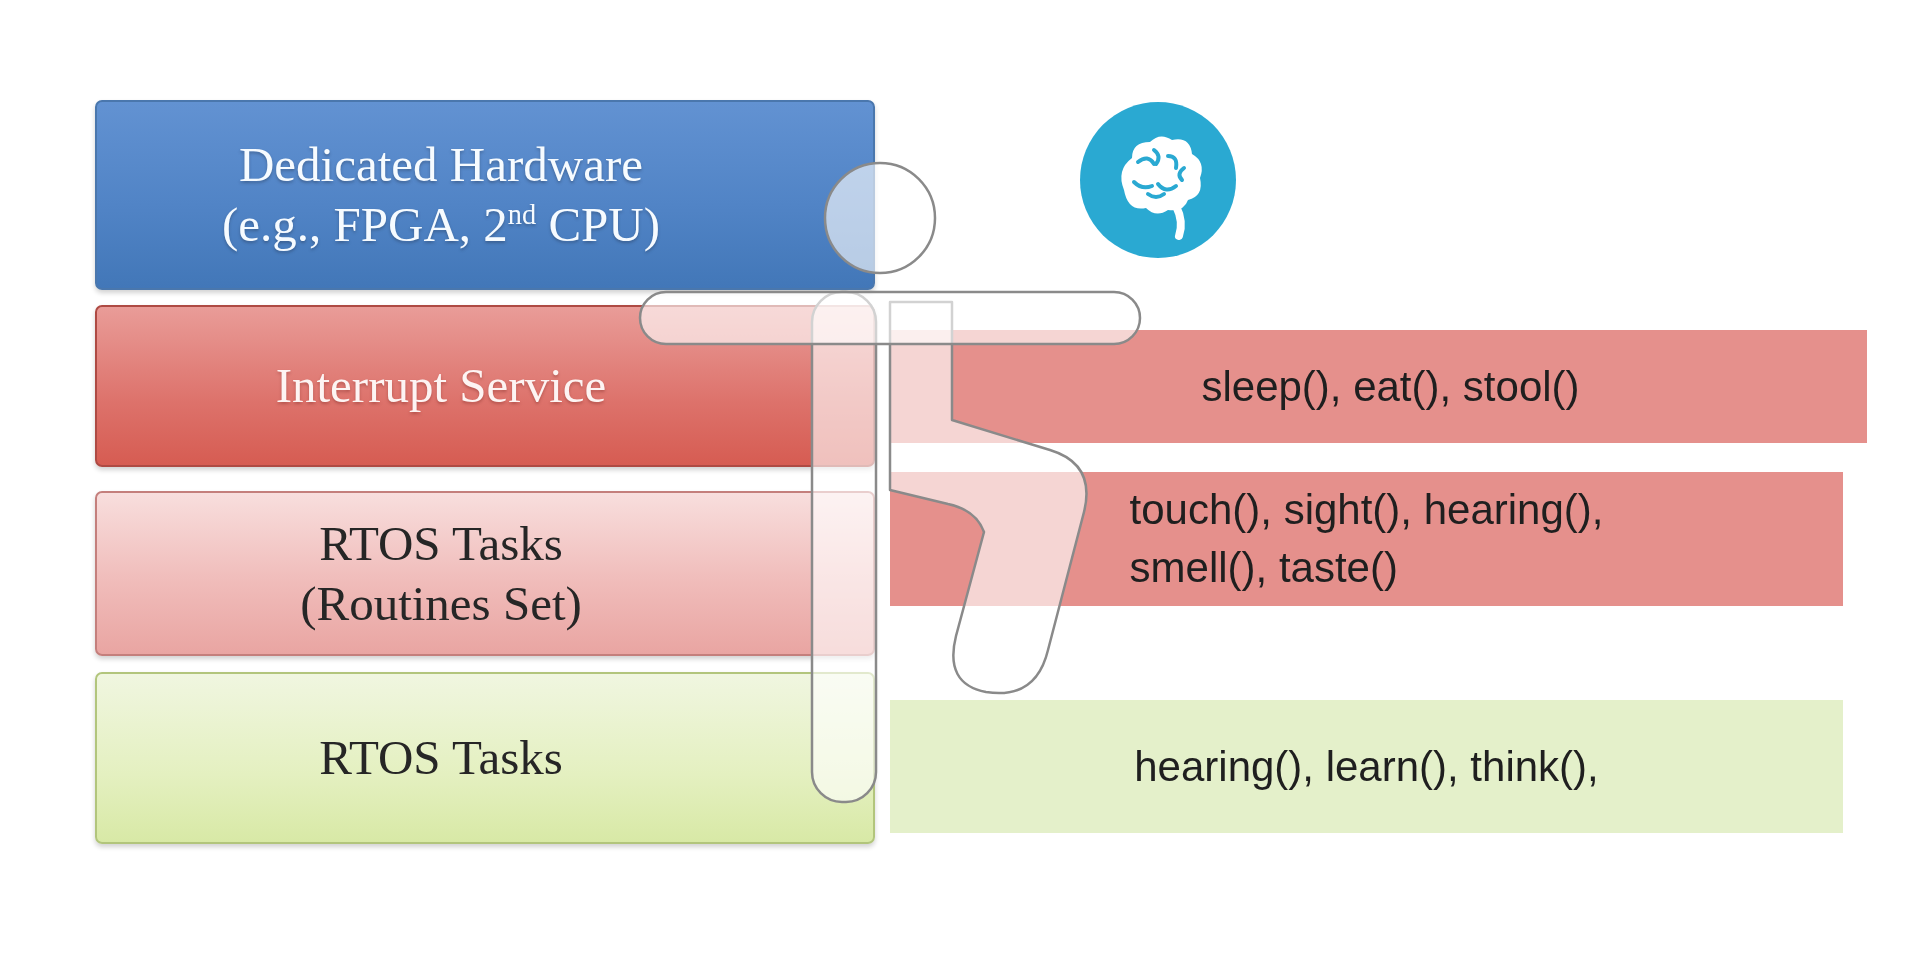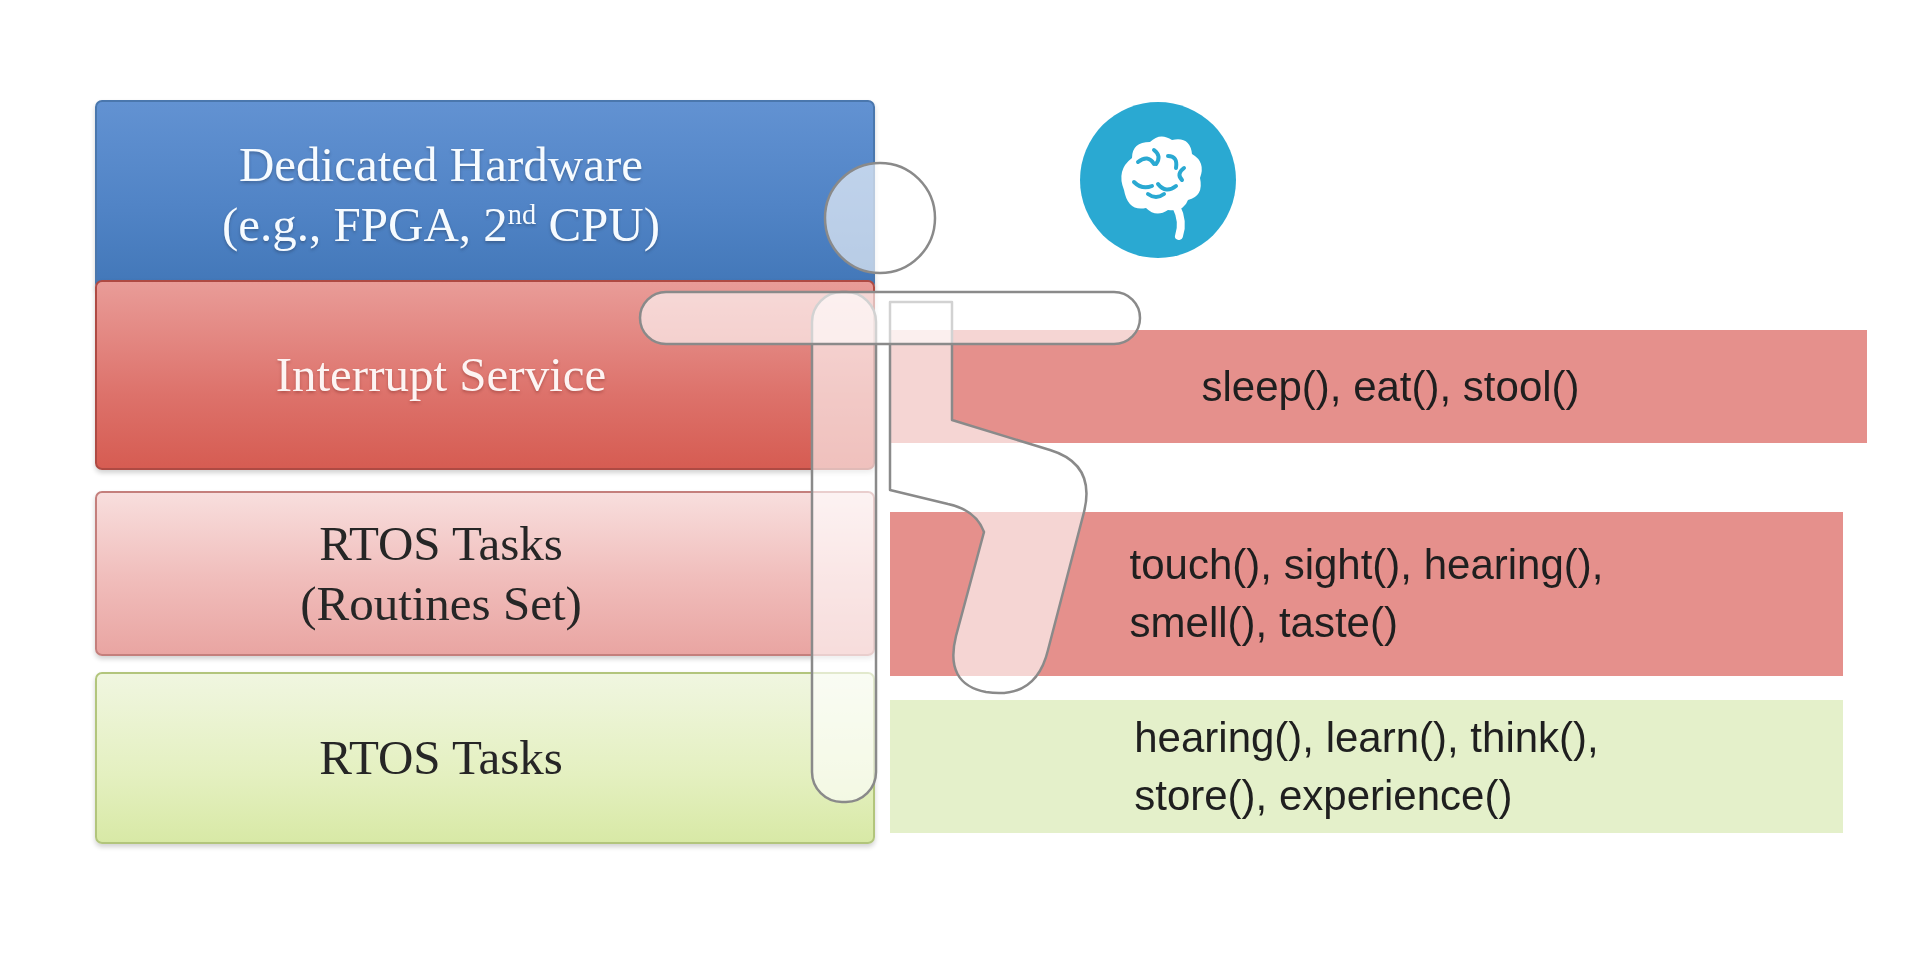--- a/index.html
+++ b/index.html
@@ -26,21 +26,21 @@
   .stack-box .l1,.stack-box .l2{white-space:nowrap;}
   #box-hw{
     top:100px;height:190px;
     background:linear-gradient(180deg,var(--stack-blue-top) 0%, var(--stack-blue-mid) 55%, var(--stack-blue-bottom) 100%);
     border:2px solid var(--stack-blue-border);
     color:#f6fbff;
     font-size:49px;
     text-shadow:0 2px 3px rgba(40,60,90,0.45);
   }
   #box-isr{
-    top:280px;height:190px;
+    top:305px;height:162px;
     background:linear-gradient(180deg,var(--isr-top) 0%, var(--isr-mid) 60%, var(--isr-bottom) 100%);
     border:2px solid var(--isr-border);
     color:#fdf4f3;
     font-size:49px;
     text-shadow:0 2px 3px rgba(120,40,35,0.4);
   }
   #box-critical{
     top:491px;height:165px;
     background:linear-gradient(180deg,var(--critical-top) 0%, var(--critical-mid) 55%, var(--critical-bottom) 100%);
     border:2px solid var(--critical-border);
@@ -59,21 +59,21 @@
   .bar{
     position:absolute;
     left:890px;width:953px;
     display:flex;align-items:center;justify-content:center;
     color:var(--text-dark);
     font-size:42px;
     line-height:58px;
   }
   .bar .bar-text{text-align:left;}
   #bar-autonomic{top:330px;height:113px;background:var(--bar-red);padding-left:24px;}
-  #bar-senses   {top:512px;height:164px;background:var(--bar-red);}
+  #bar-senses   {top:472px;height:134px;background:var(--bar-red);}
   #bar-cognition{top:700px;height:133px;background:var(--bar-green);}
   
   #figure-layer,#brain-layer{
     position:absolute;left:0;top:0;width:1920px;height:960px;
     pointer-events:none;
   }
 </style>
 </head>
 <body>
 
@@ -106,21 +106,20 @@
   <div class="bar" id="bar-senses">
     <div class="bar-text">
       <div>touch(), sight(), hearing(),</div>
       <div>smell(), taste()</div>
     </div>
   </div>
 
   <div class="bar" id="bar-cognition">
     <div class="bar-text">
       <div>hearing(), learn(), think(),</div>
-      <div>store(), experience()</div>
     </div>
   </div>
 
   <svg id="figure-layer" viewBox="0 0 1920 960">
     <g fill="rgba(255,255,255,0.62)" stroke="#8a8a8a" stroke-width="2.5" stroke-linejoin="round">
 
       <rect x="812" y="292" width="64" height="510" rx="30"></rect>
 
       <path d="M 890 302 L 952 302 L 952 420 L 1050 450 Q 1096 464 1084 512 L 1048 650
                Q 1036 700 986 692 Q 944 684 956 636 L 984 532 Q 976 510 948 504 L 890 490 Z"></path>

